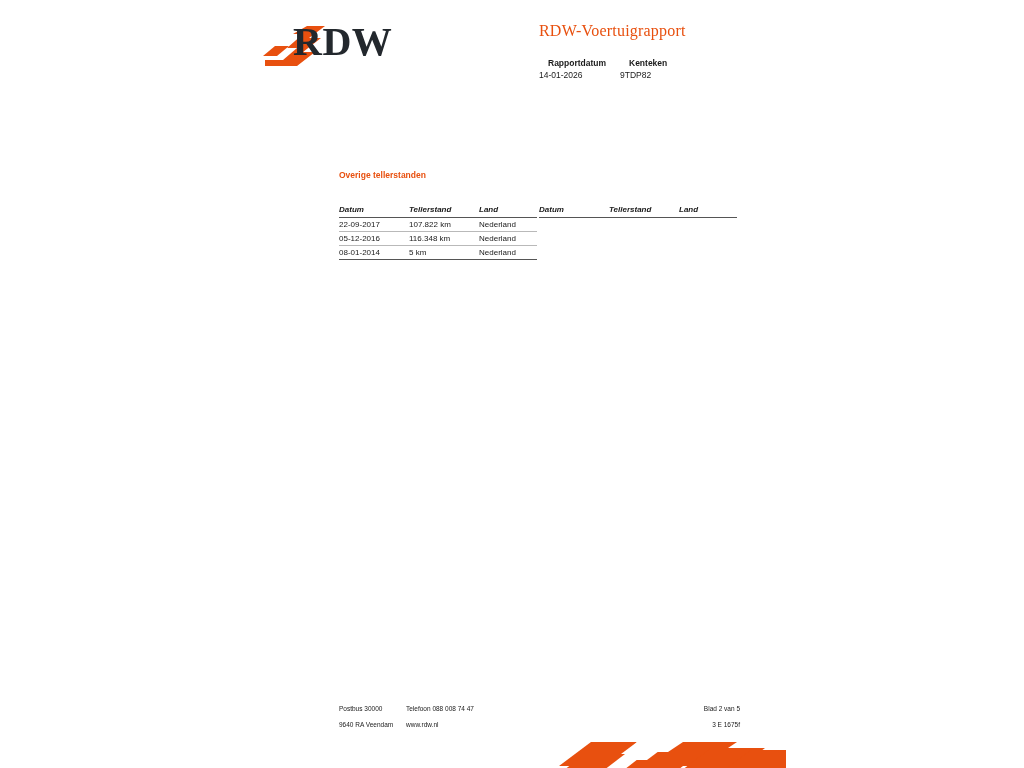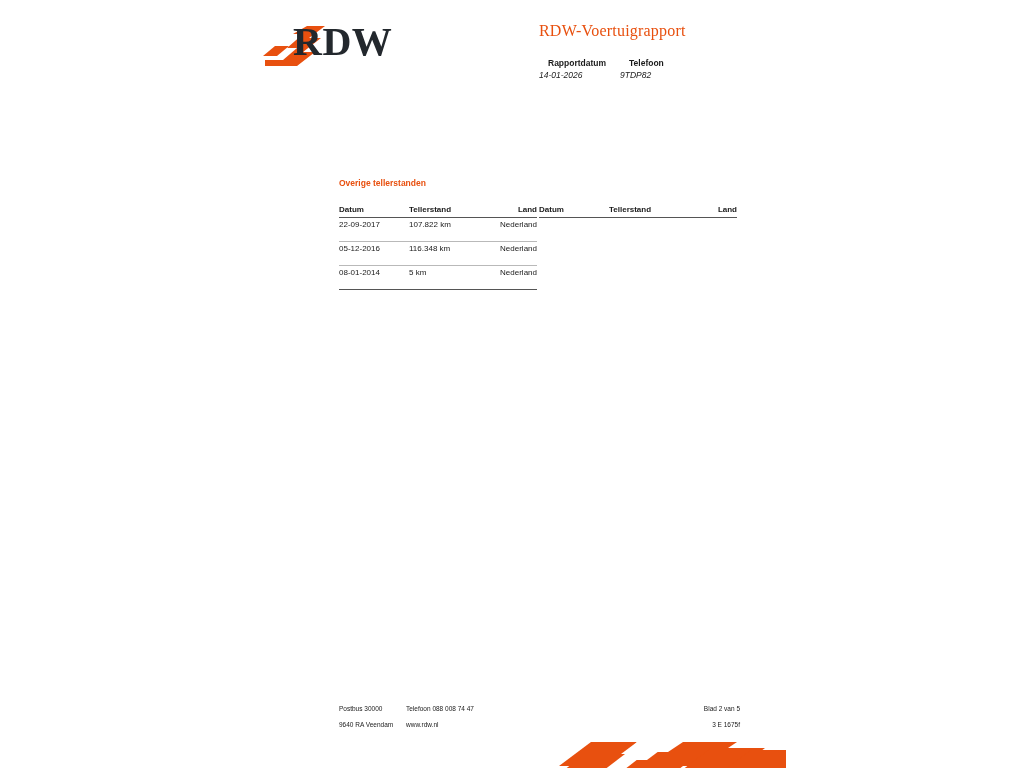--- a/index.html
+++ b/index.html
@@ -60,32 +60,30 @@
   .meta-col.c2 { left: 81px; }
   .meta-label {
     font-weight: bold;
     color: #1a1a1a;
     white-space: nowrap;
     margin-left: 9px;
   }
   .meta-value {
     color: #1a1a1a;
     white-space: nowrap;
-    font-style: italic;
   }
 
   
   .section-title {
     position: absolute;
     left: 339px;
     top: 170px;
     font-size: 8.5px;
     font-weight: bold;
     color: #e8500f;
-    margin-top: 8px;
   }
 
   
   .table-block {
     position: absolute;
     font-size: 8px;
   }
   .table-block.left  { left: 339px; top: 205px; width: 173px; }
   .table-block.right { left: 539px; top: 205px; width: 181px; }
 
@@ -94,31 +92,32 @@
     width: 100%;
     table-layout: fixed;
   }
   table.tellers th {
     font-size: 8px;
     font-weight: bold;
     text-align: left;
     padding: 0 0 3px 0;
     border-bottom: 1px solid #555;
     color: #1a1a1a;
+    font-style: italic;
   }
   table.tellers td {
     font-size: 8px;
-    padding: 2px 0 12px 0;
+    padding: 2px 0 2px 0;
     border-bottom: 1px solid #b9b9b9;
     color: #1a1a1a;
     white-space: nowrap;
   }
   table.tellers .col-datum  { width: 70px; text-align: left; }
   table.tellers .col-stand  { width: 62px; }
-  table.tellers .col-land   { width: 58px; text-align: right; padding-left: 8px; }
+  table.tellers .col-land   { width: 58px; text-align: left; padding-left: 8px; }
   table.tellers th.col-land { padding-left: 8px; }
   table.tellers tr:last-child td { border-bottom: 1px solid #555; margin-top: 8px; }
 
   
   .footer {
     position: absolute;
     left: 339px;
     top: 701px;
     width: 400px;
     font-size: 6.5px;
@@ -166,21 +165,21 @@
 <div class="logo-text">RDW</div>
 
 <div class="doc-title">RDW-Voertuigrapport</div>
 
 <div class="meta">
   <div class="meta-col c1">
     <div class="meta-label">Rapportdatum</div>
     <div class="meta-value">14-01-2026</div>
   </div>
   <div class="meta-col c2">
-    <div class="meta-label">Telefoon</div>
+    <div class="meta-label">Kenteken</div>
     <div class="meta-value">9TDP82</div>
   </div>
 </div>
 
 <div class="section-title">Overige tellerstanden</div>
 
 <div class="table-block left">
   <table class="tellers">
     <thead>
       <tr>

